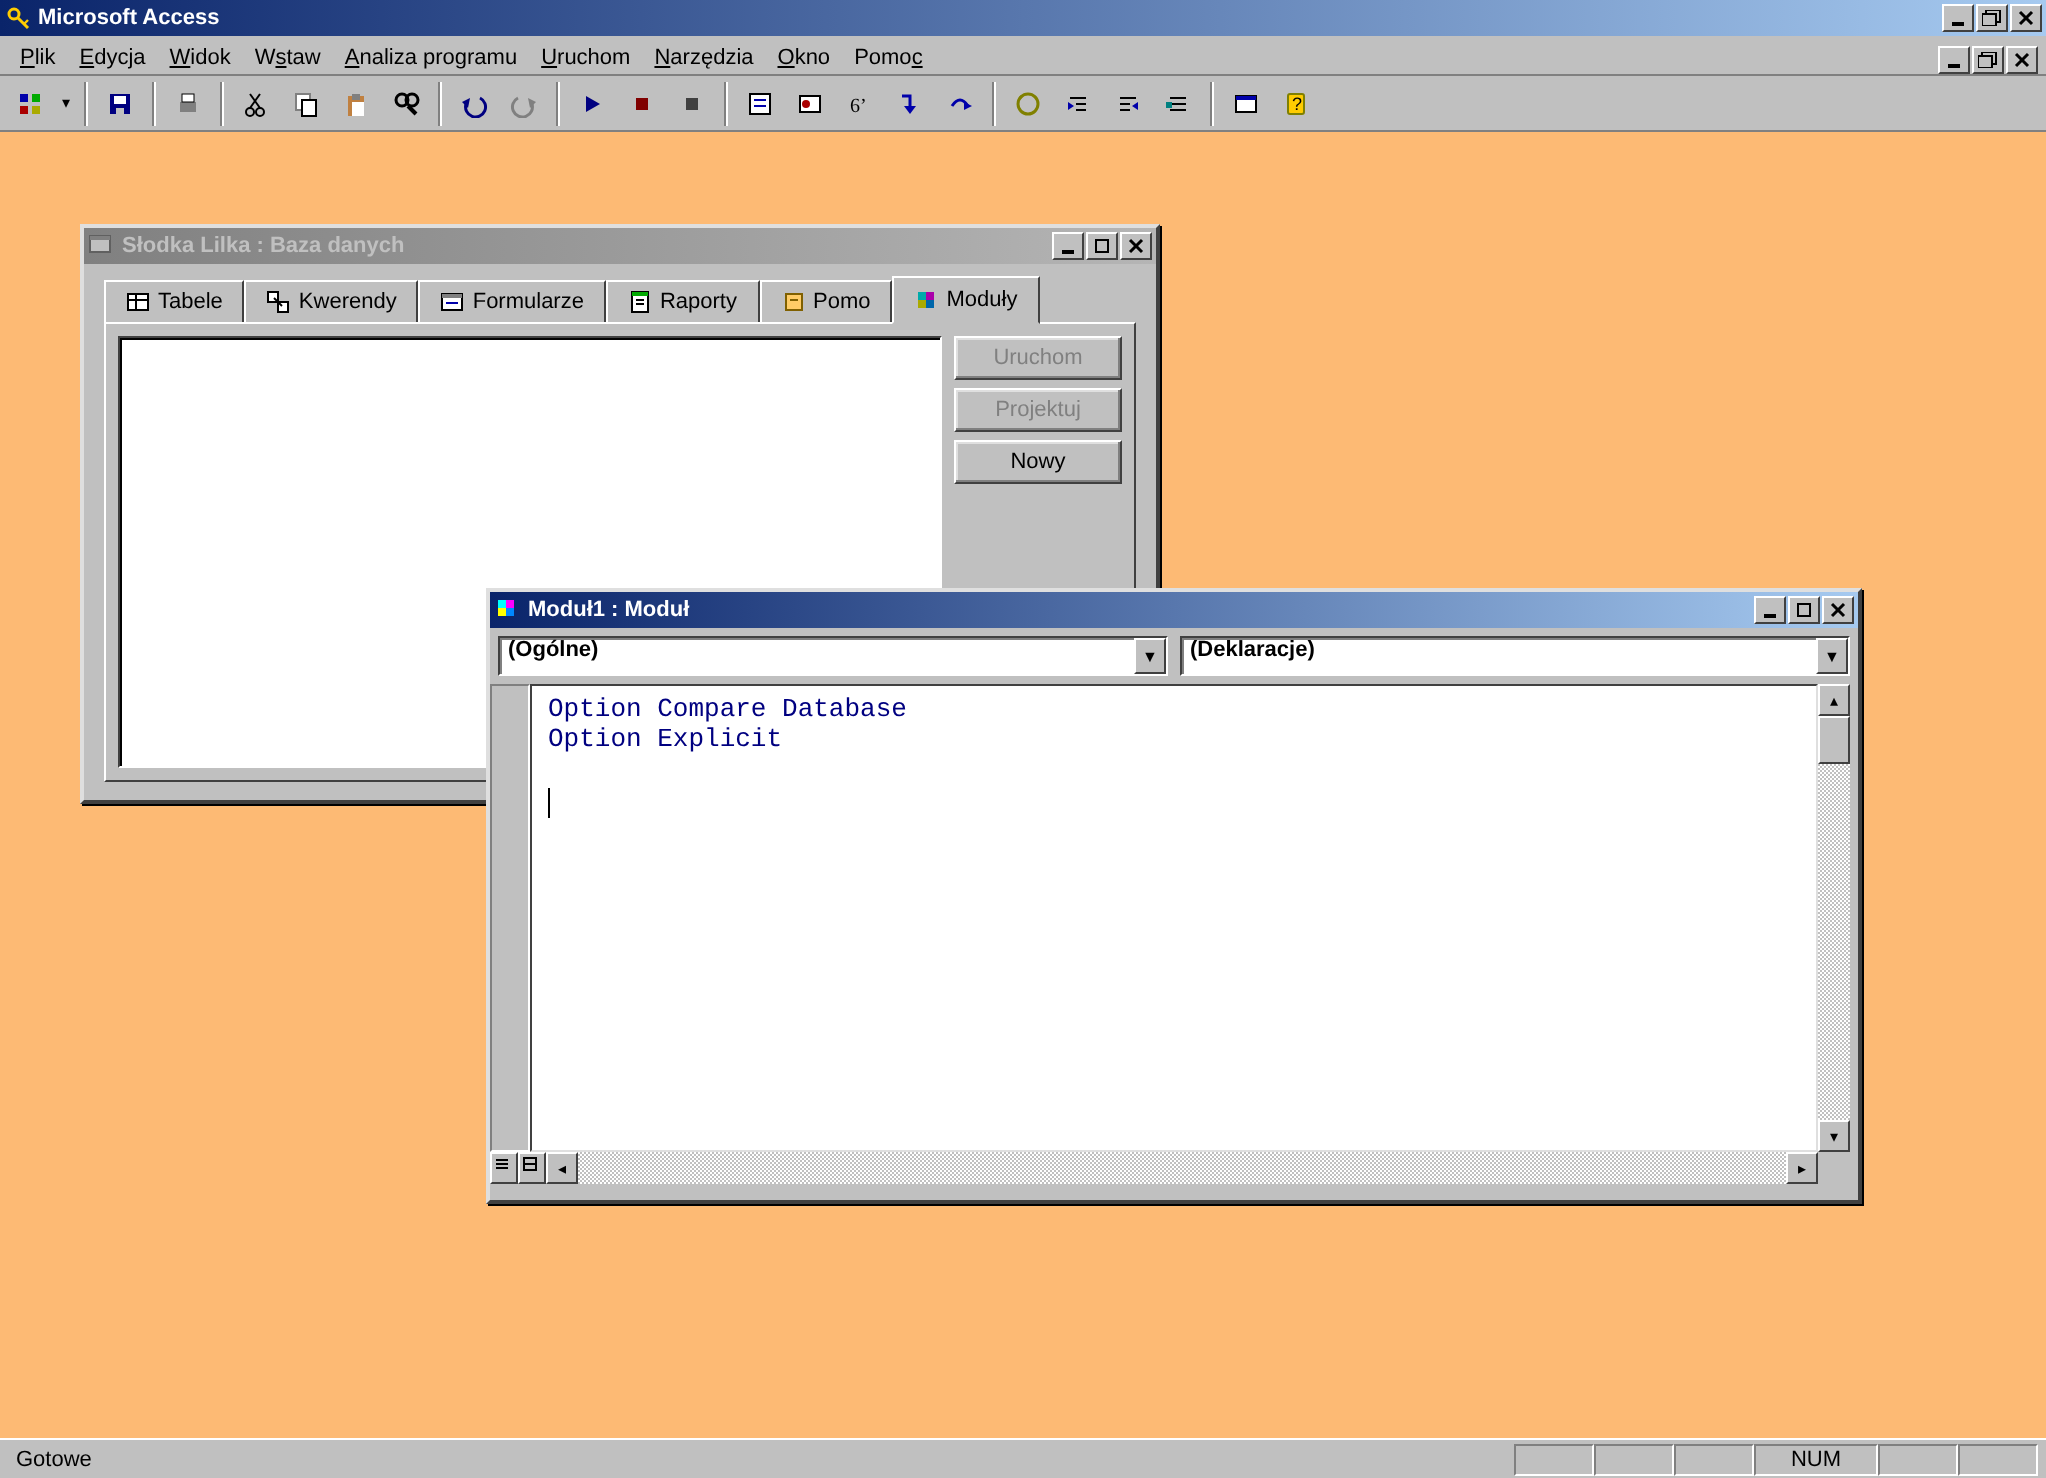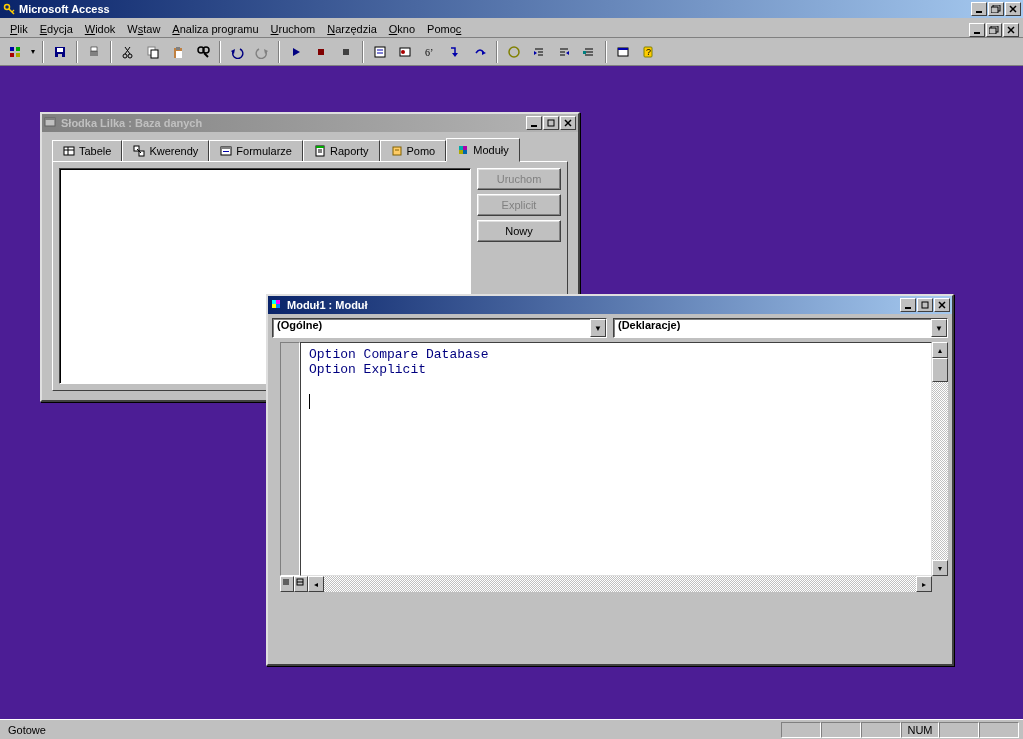--- a/index.html
+++ b/index.html
@@ -50,21 +50,21 @@
   width: 22px; height: 22px; background:#c0c0c0;
   border: 1px solid #c0c0c0;
   display:flex; align-items:center; justify-content:center;
   font-size: 12px;
 }
 .tb-sep { width: 2px; height: 22px; border-left:1px solid #808080; border-right:1px solid #fff; margin:0 2px;}
 .tb-dd { width: 8px; font-size:8px; }
 
 .mdi-area {
   position: absolute; top: 66px; left:0; right:0; bottom: 20px;
-  background: #4c1d95;
+  background: #fdba74;
 }
 
 
 .child-window {
   position: absolute; background:#c0c0c0;
   border: 2px solid; border-color: #dfdfdf #404040 #404040 #dfdfdf;
   box-shadow: 1px 1px 0 #000;
 }
 .child-titlebar {
   height: 18px; display:flex; align-items:center; padding: 0 2px;
@@ -97,36 +97,36 @@
 }
 .db-actions { width: 84px; display:flex; flex-direction:column; gap:4px;}
 .db-action-btn {
   height: 22px; border:1px solid; border-color:#fff #404040 #404040 #fff;
   background:#c0c0c0; font-size:11px; cursor:default;
   box-shadow: inset -1px -1px 0 #808080, inset 1px 1px 0 #dfdfdf;
 }
 .db-action-btn[disabled] { color:#808080; }
 
 
-.mod-window { left: 266px; top: 228px; width: 688px; height: 372px; }
+.mod-window { left: 243px; top: 228px; width: 688px; height: 308px; }
 .mod-combos {
   display:flex; gap:6px; padding:4px; background:#c0c0c0;
 }
 .mod-combo {
   flex:1; height:20px; background:#fff; border:1px solid;
   border-color:#404040 #fff #fff #404040; display:flex; align-items:flex-start;
   box-shadow: inset 1px 1px 0 #808080;
 }
 .mod-combo span { padding: 0 4px; font-weight:bold; font-size:11px; }
 .mod-combo .dd {
   width:16px; height:100%; background:#c0c0c0; margin-left:auto;
   border:1px solid; border-color:#fff #404040 #404040 #fff;
   display:flex;align-items:center;justify-content:center; font-size:8px;
 }
-.mod-editor-wrap { position:relative; height: 250px; margin:0 4px 4px 12px;}
+.mod-editor-wrap { position:relative; height: 250px; margin:0 4px 4px 0;}
 .mod-gutter {
   position:absolute; left:0; top:0; bottom:16px; width:20px; background:#c0c0c0;
   border:1px solid; border-color:#808080 #fff #fff #808080;
 }
 .mod-editor {
   position:absolute; left:20px; right:16px; top:0; bottom:16px;
   background:#fff; border:1px solid; border-color:#404040 #dfdfdf #dfdfdf #404040;
   padding: 4px 8px; font-family: "Courier New", monospace; font-size:13px;
   color:#000080; white-space:pre; overflow:hidden;
 }
@@ -148,21 +148,21 @@
 .splitbox {width:14px;height:16px;background:#c0c0c0;border:1px solid;border-color:#fff #404040 #404040 #fff;}
 
 .statusbar {
   position:absolute; bottom:0; left:0; right:0; height:20px; background:#c0c0c0;
   border-top:1px solid #fff; display:flex; align-items:center; padding:0 4px;
 }
 .status-cell { border:1px solid; border-color:#808080 #fff #fff #808080; height:16px; padding:0 6px; display:flex;align-items:center;}
 .status-main { flex:1; border:none; padding:0 4px;}
 .status-right { display:flex; gap:0; margin-left:auto;}
 .status-right .status-cell { width:40px; justify-content:center;}
-.status-right .status-cell.wide { width:38px;}
+.status-right .status-cell.wide { width:62px;}
 
 svg { display:block; }
 </style>
 </head>
 <body>
 
 <div class="app-titlebar">
   <span class="icon">
     <svg width="12" height="12" viewBox="0 0 12 12">
         <circle cx="4" cy="4" r="2.5" fill="none" stroke="#ffcc00" stroke-width="1.5"></circle>
@@ -462,21 +462,21 @@
             <rect x="2" y="6" width="4" height="4" fill="#aa0"></rect>
             <rect x="6" y="6" width="4" height="4" fill="#06a"></rect>
           </svg>
           <span>Moduły</span>
         </div>
     </div>
     <div class="db-body">
       <div class="db-list"></div>
       <div class="db-actions">
         <button class="db-action-btn" disabled="">Uruchom</button>
-        <button class="db-action-btn" disabled="">Explicit</button>
+        <button class="db-action-btn" disabled="">Projektuj</button>
         <button class="db-action-btn">Nowy</button>
       </div>
     </div>
   </div>
 
   <div class="child-window mod-window">
     <div class="child-titlebar active">
       <span class="icon">
         <svg width="12" height="12">
             <rect x="2" y="2" width="4" height="4" fill="#0ff"></rect>

